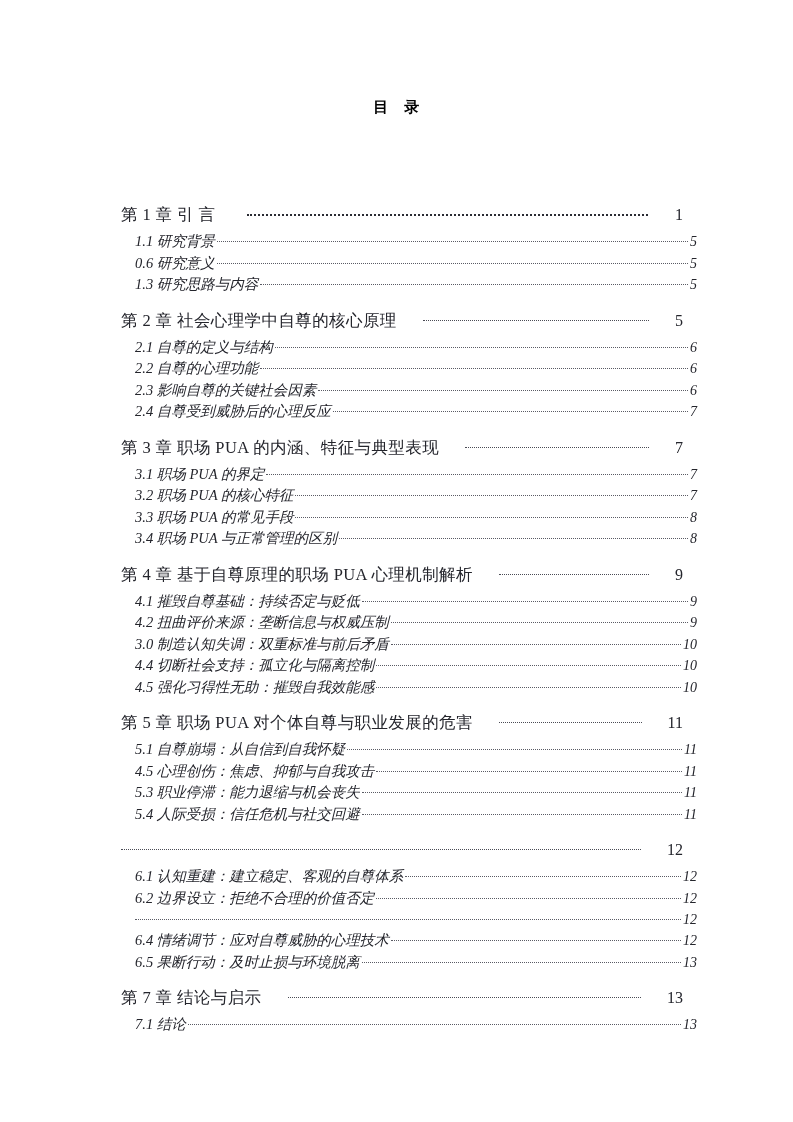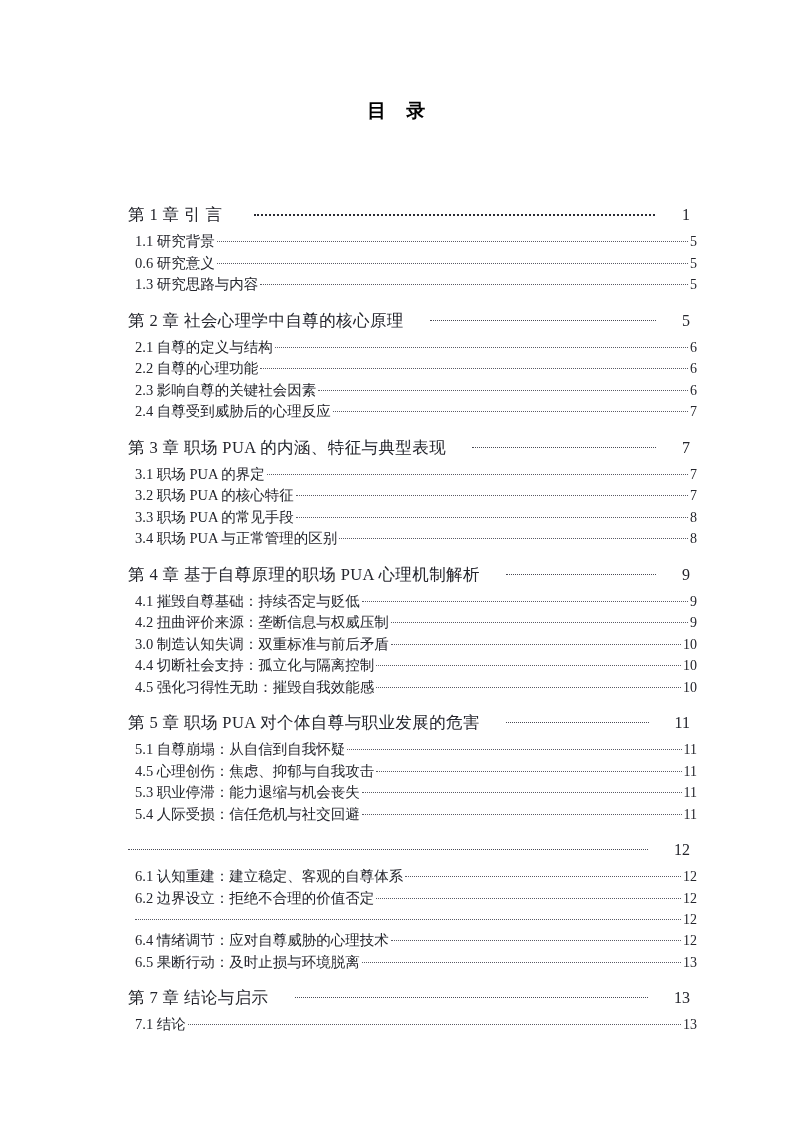--- a/index.html
+++ b/index.html
@@ -22,21 +22,21 @@
     overflow: hidden;
   }
   .toc-title {
     position: absolute;
     top: 98px;
     left: 0;
     width: 793px;
     text-align: center;
     font-family: "Liberation Sans", "DejaVu Sans", sans-serif;
     font-weight: bold;
-    font-size: 19px;
+    font-size: 15px;
     letter-spacing: 0.5px;
     color: #000000;
   }
   .toc-body {
     position: absolute;
     top: 190px;
     left: 117px;
     width: 562px;
   }
   .entry {
@@ -59,21 +59,21 @@
   .entry .page-no {
     flex: 0 0 auto;
     text-align: right;
     padding-left: 2px;
   }
 
   
   .entry.chapter {
     font-size: 16.5px;
     line-height: 27px;
-    margin-left: 11px;
+    margin-left: 4px;
     margin-top: 11px;
     margin-bottom: 3px;
     gap: 24px;
   }
   .entry.chapter .label {
     letter-spacing: 0.4px;
   }
   .entry.chapter .page-no {
     font-size: 16px;
   }
@@ -93,20 +93,21 @@
   .entry.chapter.bold-leader .leader {
     margin-left: 6px;
     margin-right: 1px;
   }
 
   
   .entry.section {
     font-size: 14.5px;
     line-height: 20.5px;
     margin-left: 18px;
+    font-style: italic;
   }
   .entry.section .page-no {
     font-size: 14px;
   }
   .entry.section .leader::after {
     content: "";
     position: absolute;
     left: 0; right: 0;
     bottom: 4px;
     border-bottom: 1px dotted #5a5b64;

